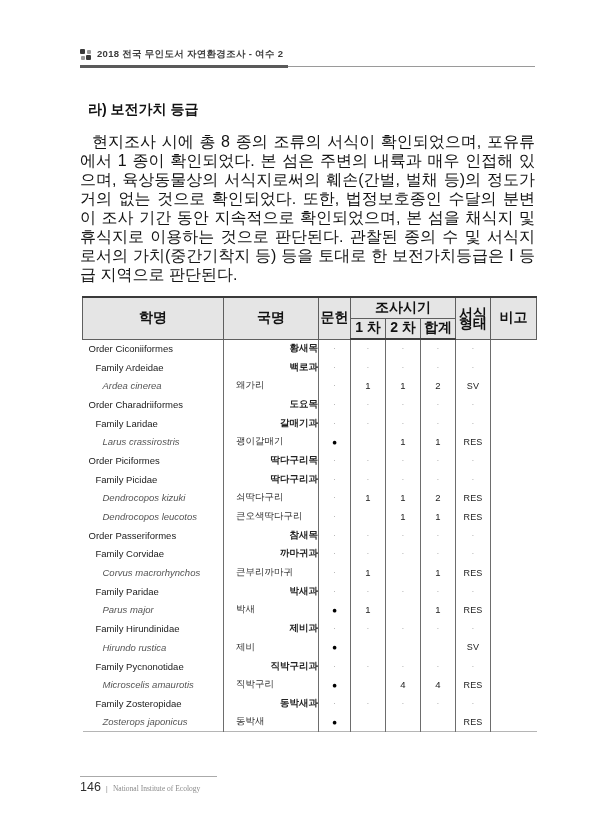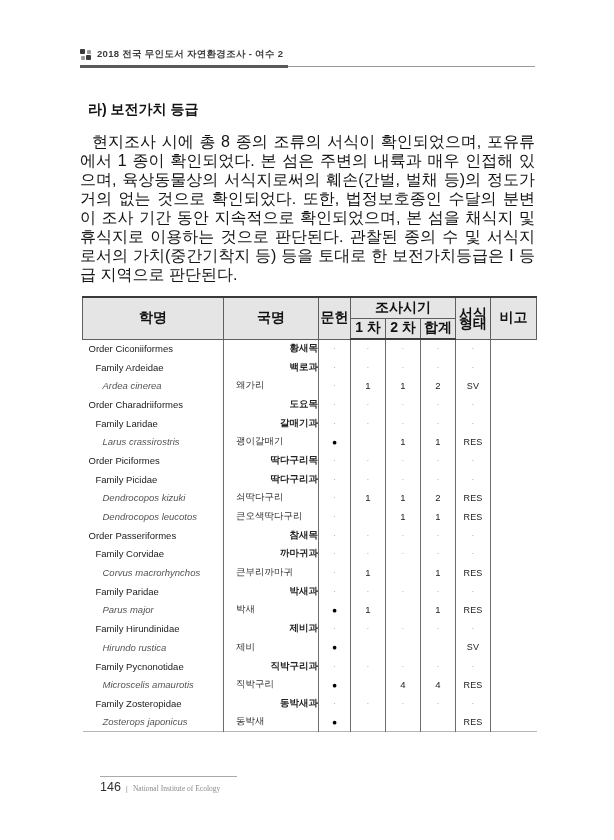--- a/index.html
+++ b/index.html
@@ -74,21 +74,21 @@
   .row-species td.sci { padding-left:20px; font-style:italic; color:#555; }
   .row-order td.kor, .row-family td.kor { font-weight:bold;text-align:right; }
   .row-order td.kor { padding-left:5px; }
   .row-family td.kor { padding-left:9px; }
   .row-species td.kor { padding-left:12px; color:#333; }
   td.dim { color:#9c9c9c; font-size:7px; }
   td.mark { font-size:8.5px; color:#000; }
   td.hab { font-size:9px; letter-spacing:.2px; }
 
   
-  .footer { position:absolute; left:80px; top:776px;margin-left:20px; }
+  .footer { position:absolute; left:80px; top:776px; }
   .footer-rule { width:137px; height:1px; background:#aaa; }
   .footer-line { margin-top:3px; display:flex; align-items:baseline; gap:5px; }
   .page-num { font-size:12.5px; color:#2e2e2e; }
   .footer-sep { font-size:8px; color:#999; }
   .footer-org { font-size:7.5px; color:#8a8a8a;font-family:Liberation Serif, serif; }
 </style>
 </head>
 <body>
 
 <div class="page">

